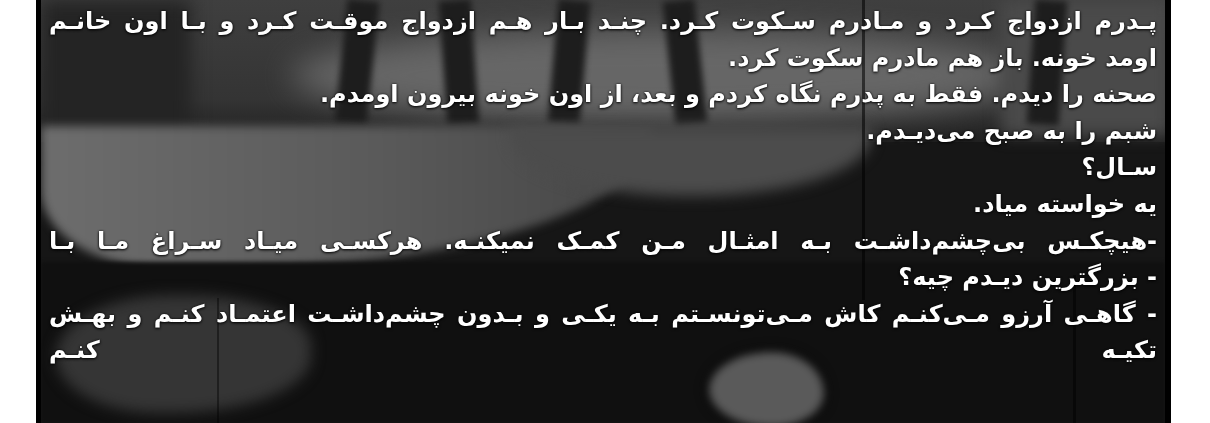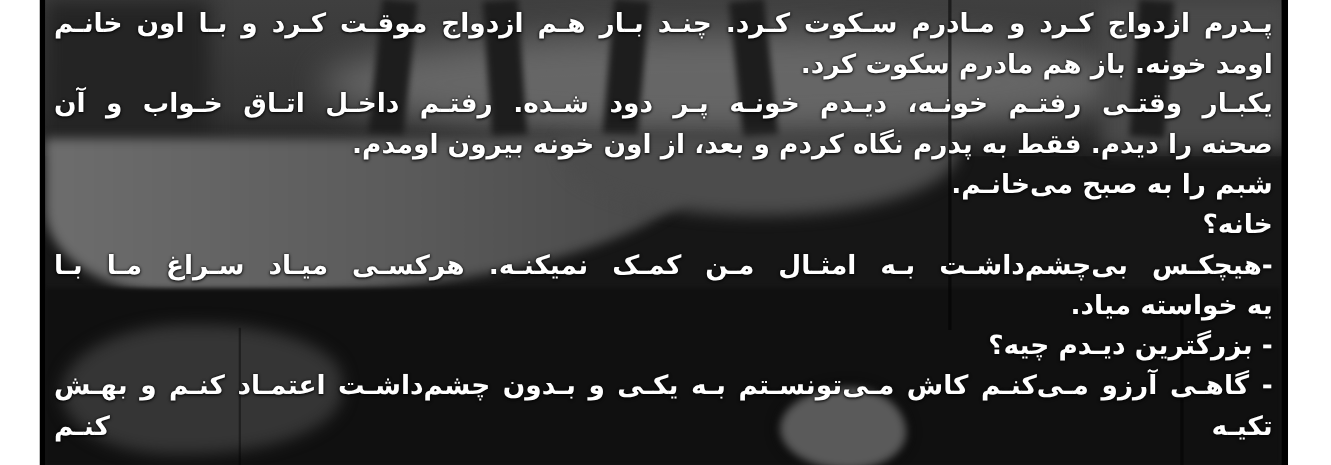--- a/index.html
+++ b/index.html
@@ -71,24 +71,23 @@
     <div class="shape s-lower"></div>
     <div class="shape s-blob-bl"></div>
     <div class="shape s-blob-bc"></div>
     <div class="shape seam v1"></div>
     <div class="shape seam v2"></div>
     <div class="shape seam v3"></div>
 
     <div class="textblock" dir="rtl">
       <div class="line just">پـدرم ازدواج کـرد و مـادرم سـکوت کـرد. چنـد بـار هـم ازدواج موقـت کـرد و بـا اون خانـم</div>
       <div class="line cont">اومد خونه. باز هم مادرم سکوت کرد.</div>
-      <div class="line just">یکبـار وقتـی رفتـم خونـه، دیـدم خونـه پـر دود شـده. رفتـم داخـل اتـاق خـواب و آن</div>
       <div class="line cont">صحنه را دیدم. فقط به پدرم نگاه کردم و بعد، از اون خونه بیرون اومدم.</div>
-      <div class="line cont">شبم را به صبح می‌خانـم.</div>
-      <div class="line cont">خانه؟</div>
+      <div class="line cont">شبم را به صبح می‌دیـدم.</div>
+      <div class="line cont">سـال؟</div>
+      <div class="line cont">یه خواسته میاد.</div>
       <div class="line just">-هیچکـس بی‌چشم‌داشـت بـه امثـال مـن کمـک نمیکنـه. هرکسـی میـاد سـراغ مـا بـا</div>
-      <div class="line cont">یه خواسته میاد.</div>
       <div class="line cont">- بزرگترین دیـدم چیه؟</div>
       <div class="line just">- گاهـی آرزو مـی‌کنـم کاش مـی‌تونسـتم بـه یکـی و بـدون چشم‌داشـت اعتمـاد کنـم و بهـش تکیـه کنـم</div>
     </div>
   </div>
 
 </div>
 
 </body></html>

